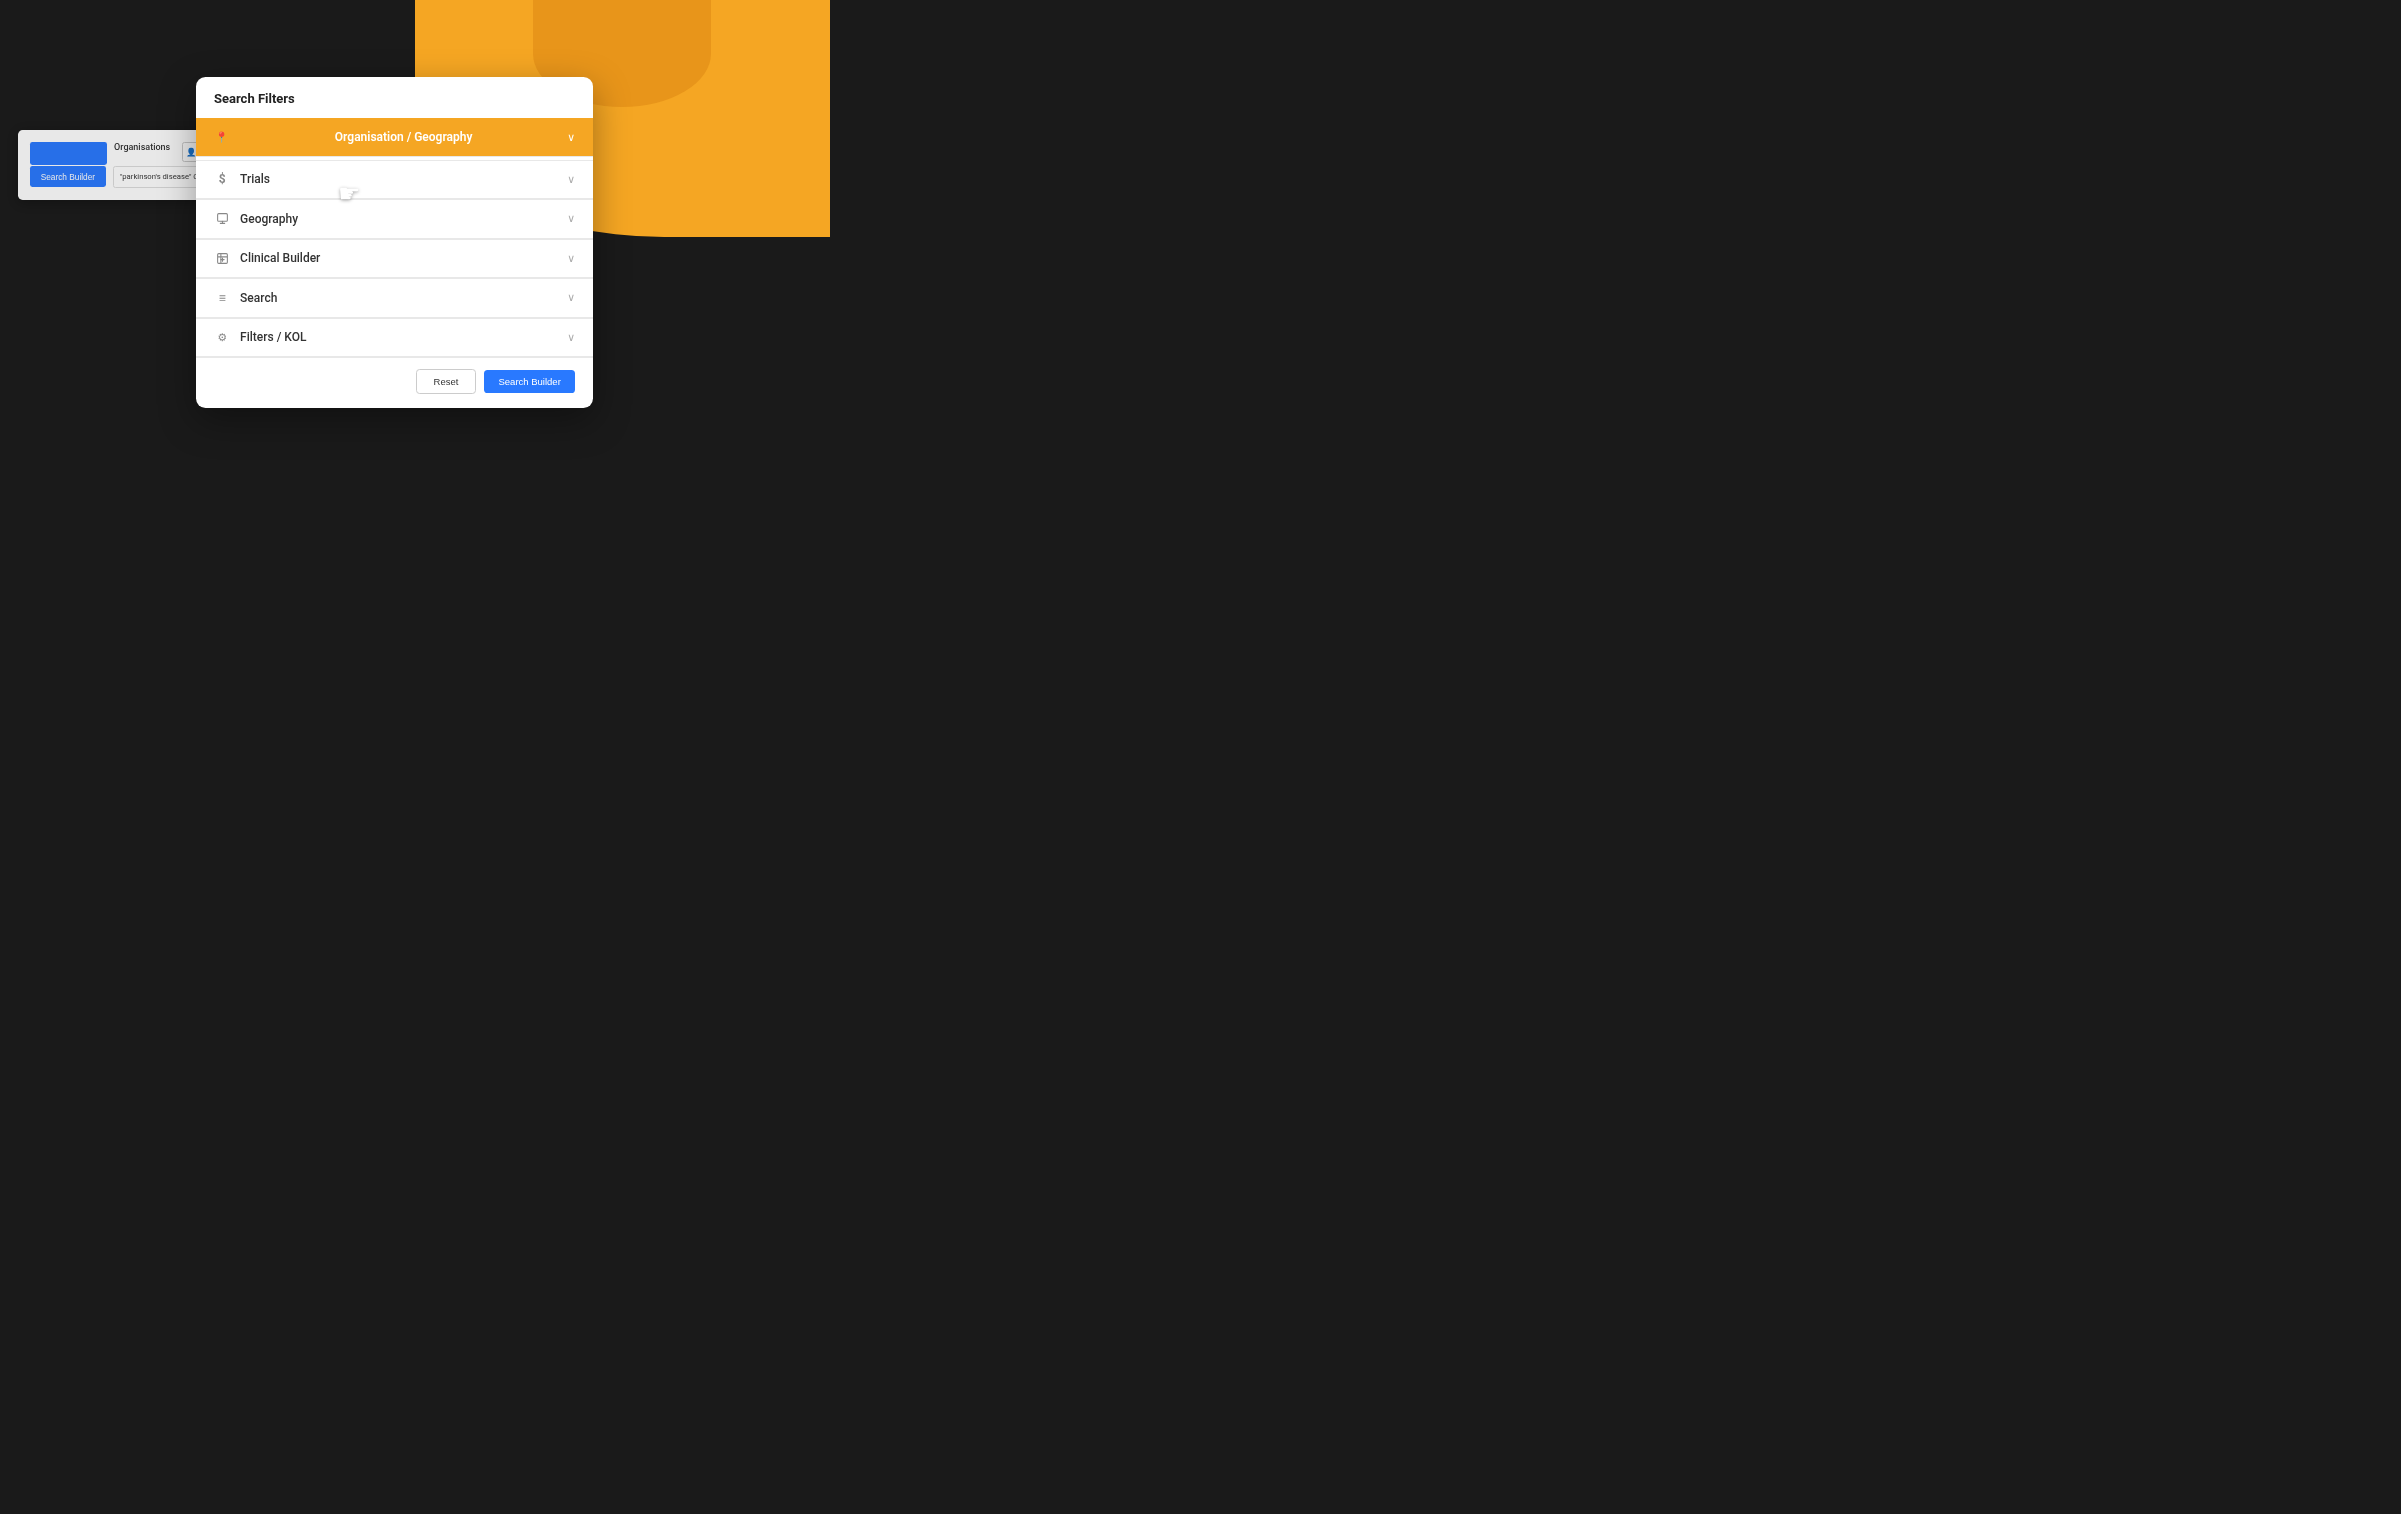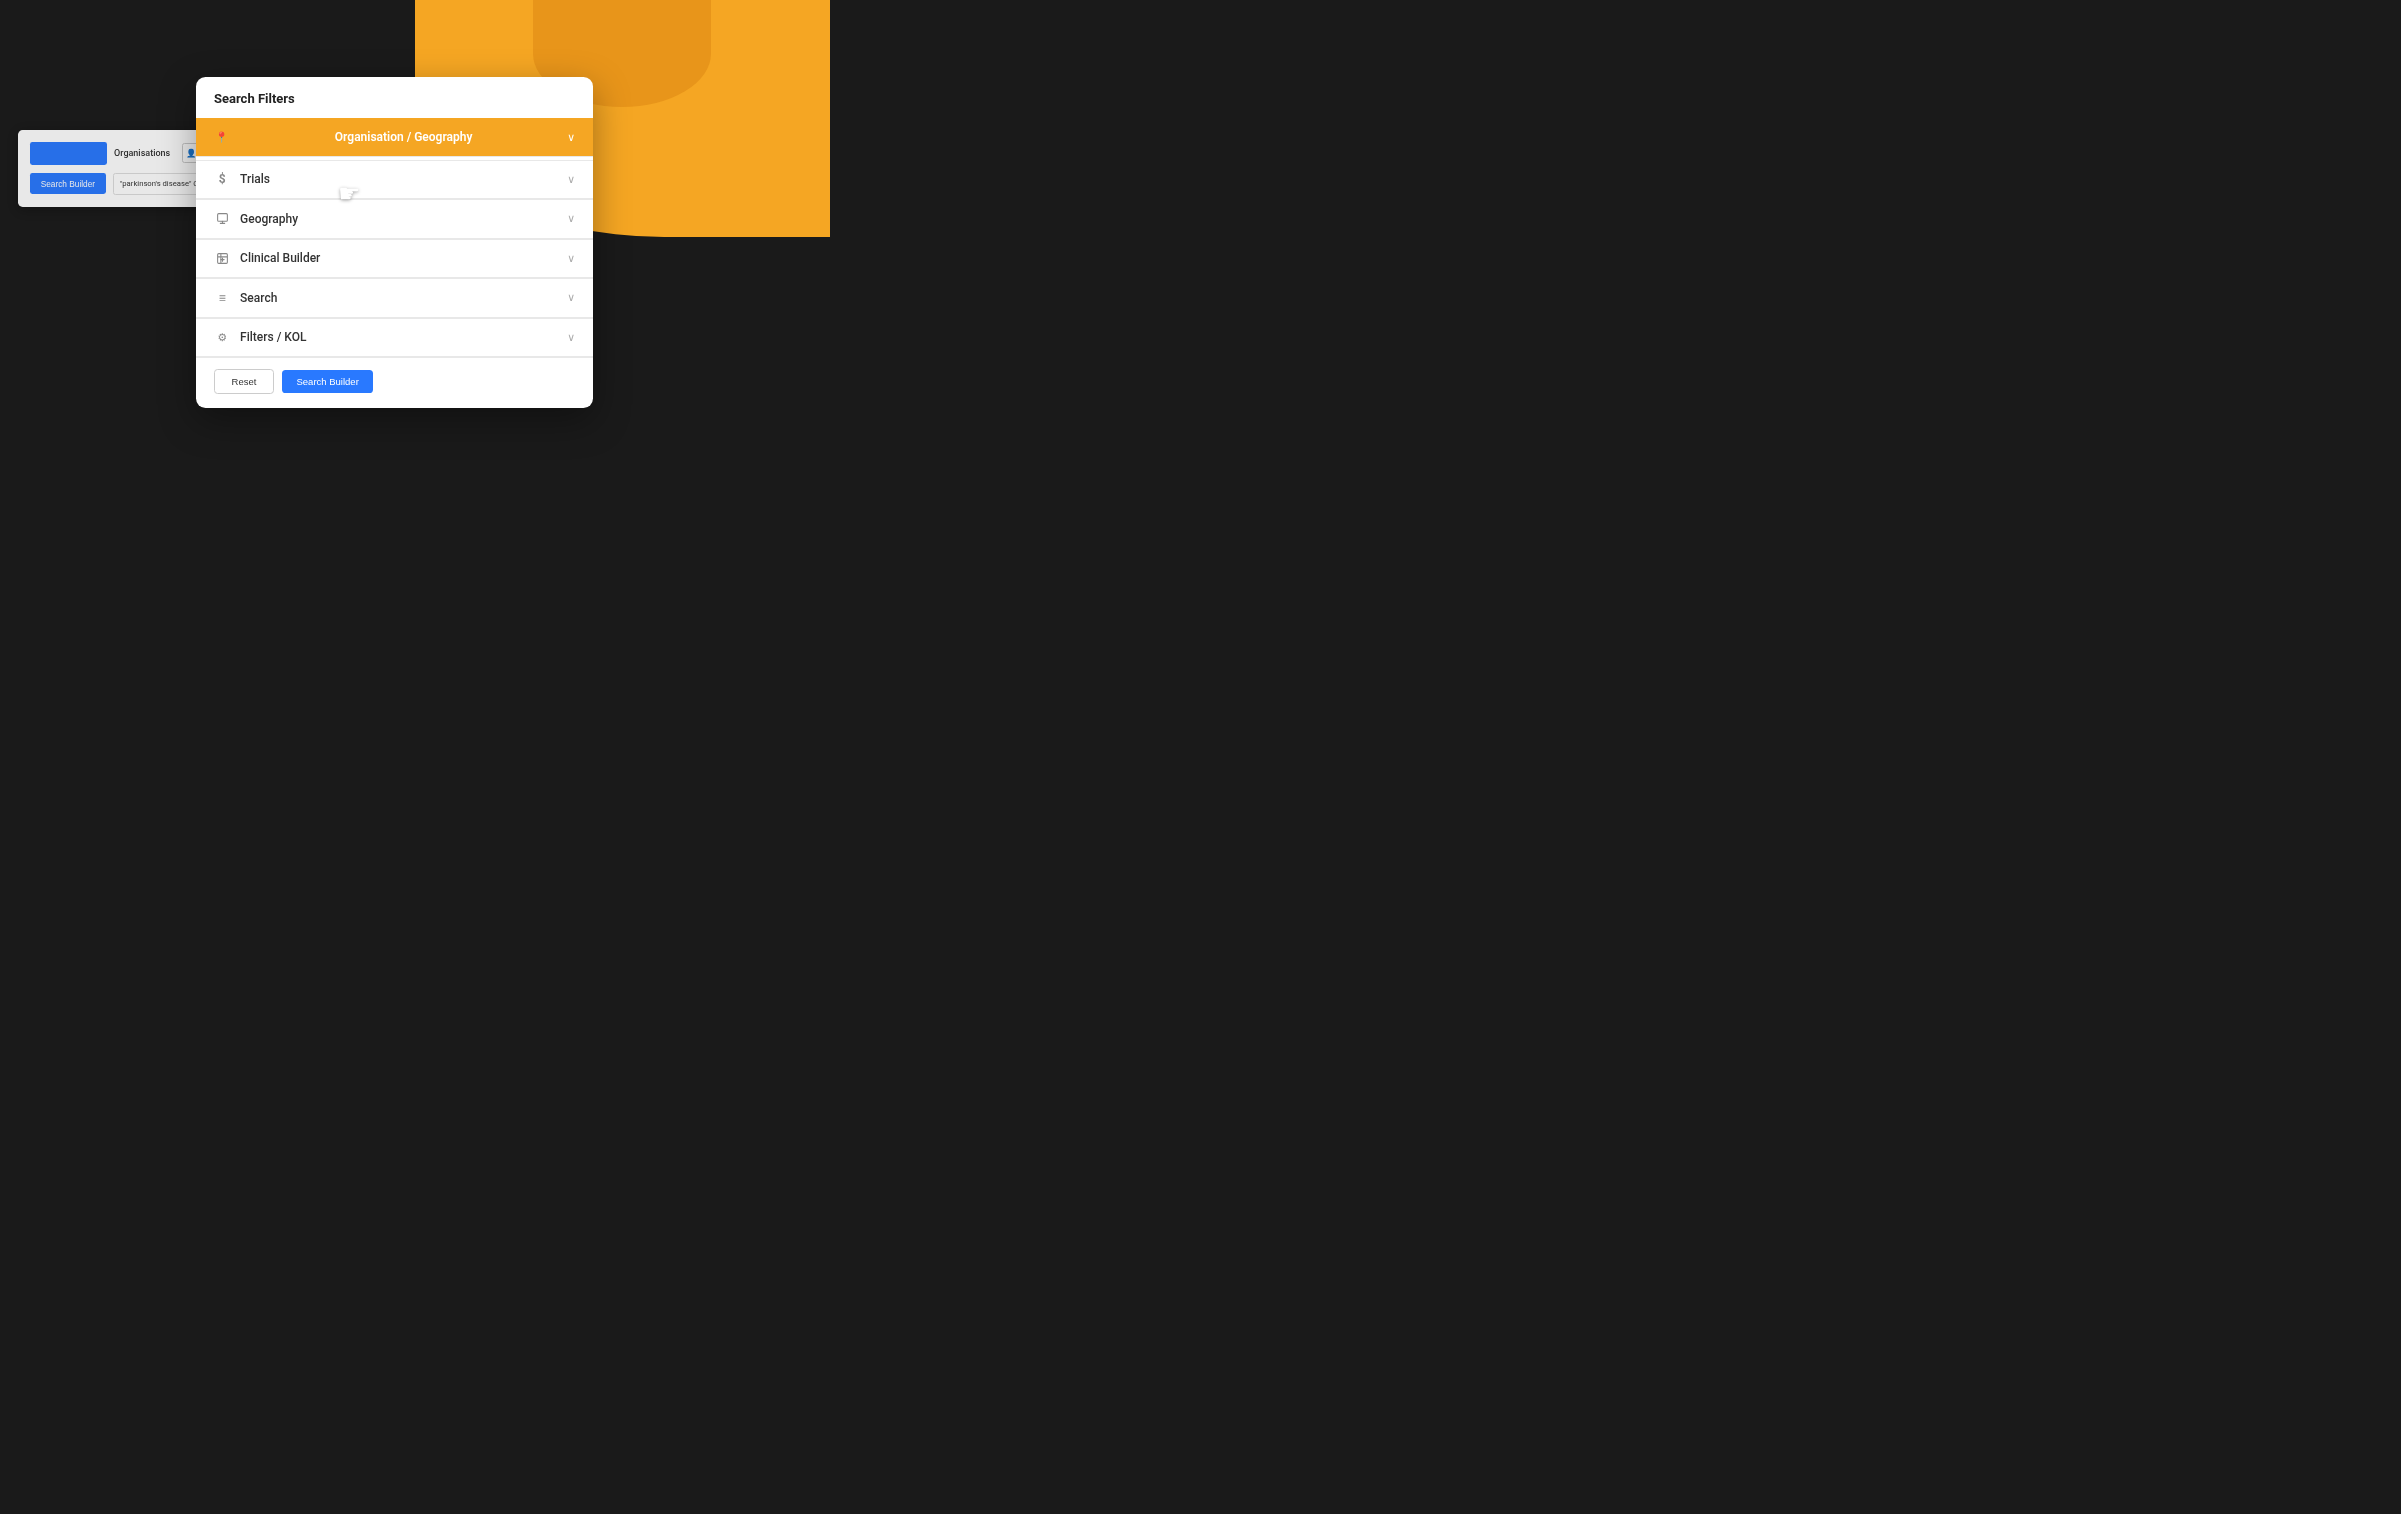--- a/index.html
+++ b/index.html
@@ -45,23 +45,22 @@
       background: #fff;
       border-radius: 4.7px;
       padding: 12px;
       z-index: 1;
       box-shadow: 0 2.4px 12px rgba(0,0,0,0.3);
       opacity: 0.9;
     }
 
     .bg-app-top-row {
       display: flex;
-      align-items: center;
       gap: 7.1px;
-      margin-bottom: 8px;
+      margin-bottom: 1px;
     }
 
     .bg-blue-rect {
       width: 77px;
       height: 22.5px;
       background: #2979FF;
       border-radius: 2.4px;
     }
 
     .bg-organisations-label {
@@ -208,21 +207,21 @@
       color: #fff;
     }
 
     .filter-row:not(.active) .chevron-icon {
       color: #aaa;
     }
 
     
     .modal-footer {
       display: flex;
-      justify-content: flex-start;
+      justify-content: flex-end;
       align-items: center;
       padding: 10.7px 18px 14.2px 18px;
       gap: 8.3px;
       border-top: 0.6px solid #e8e8e8;
     }
 
     .btn-reset {
       background: #fff;
       border: 0.9px solid #ccc;
       border-radius: 3.6px;

